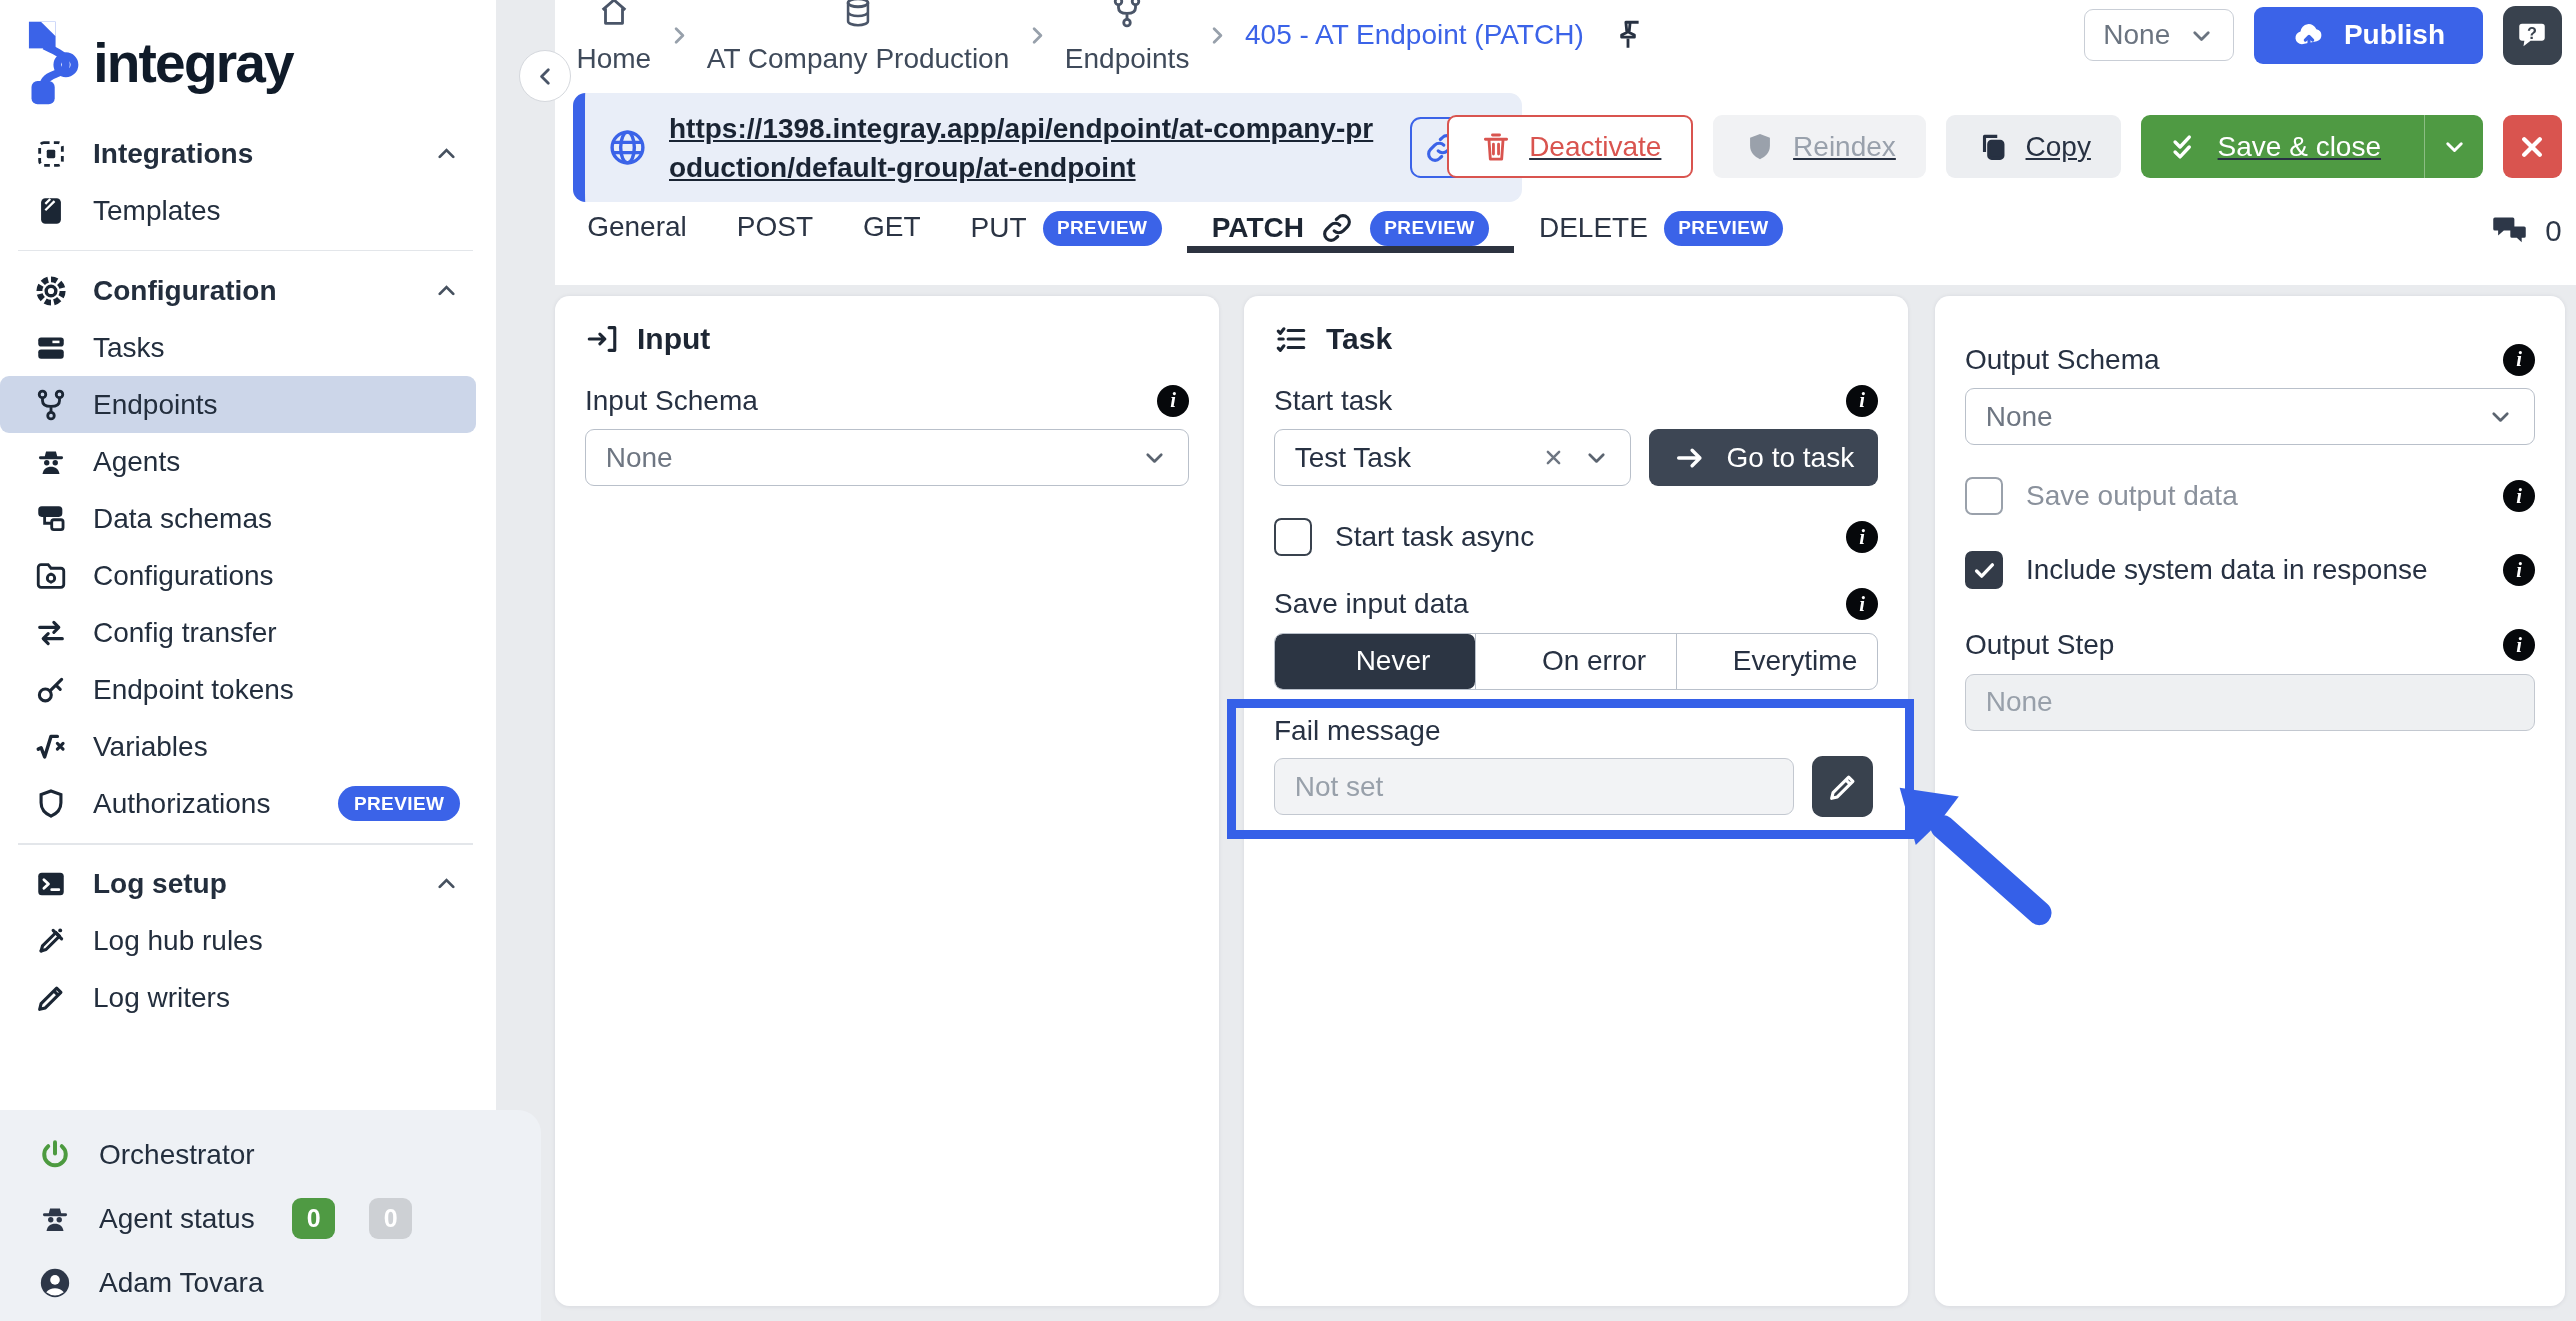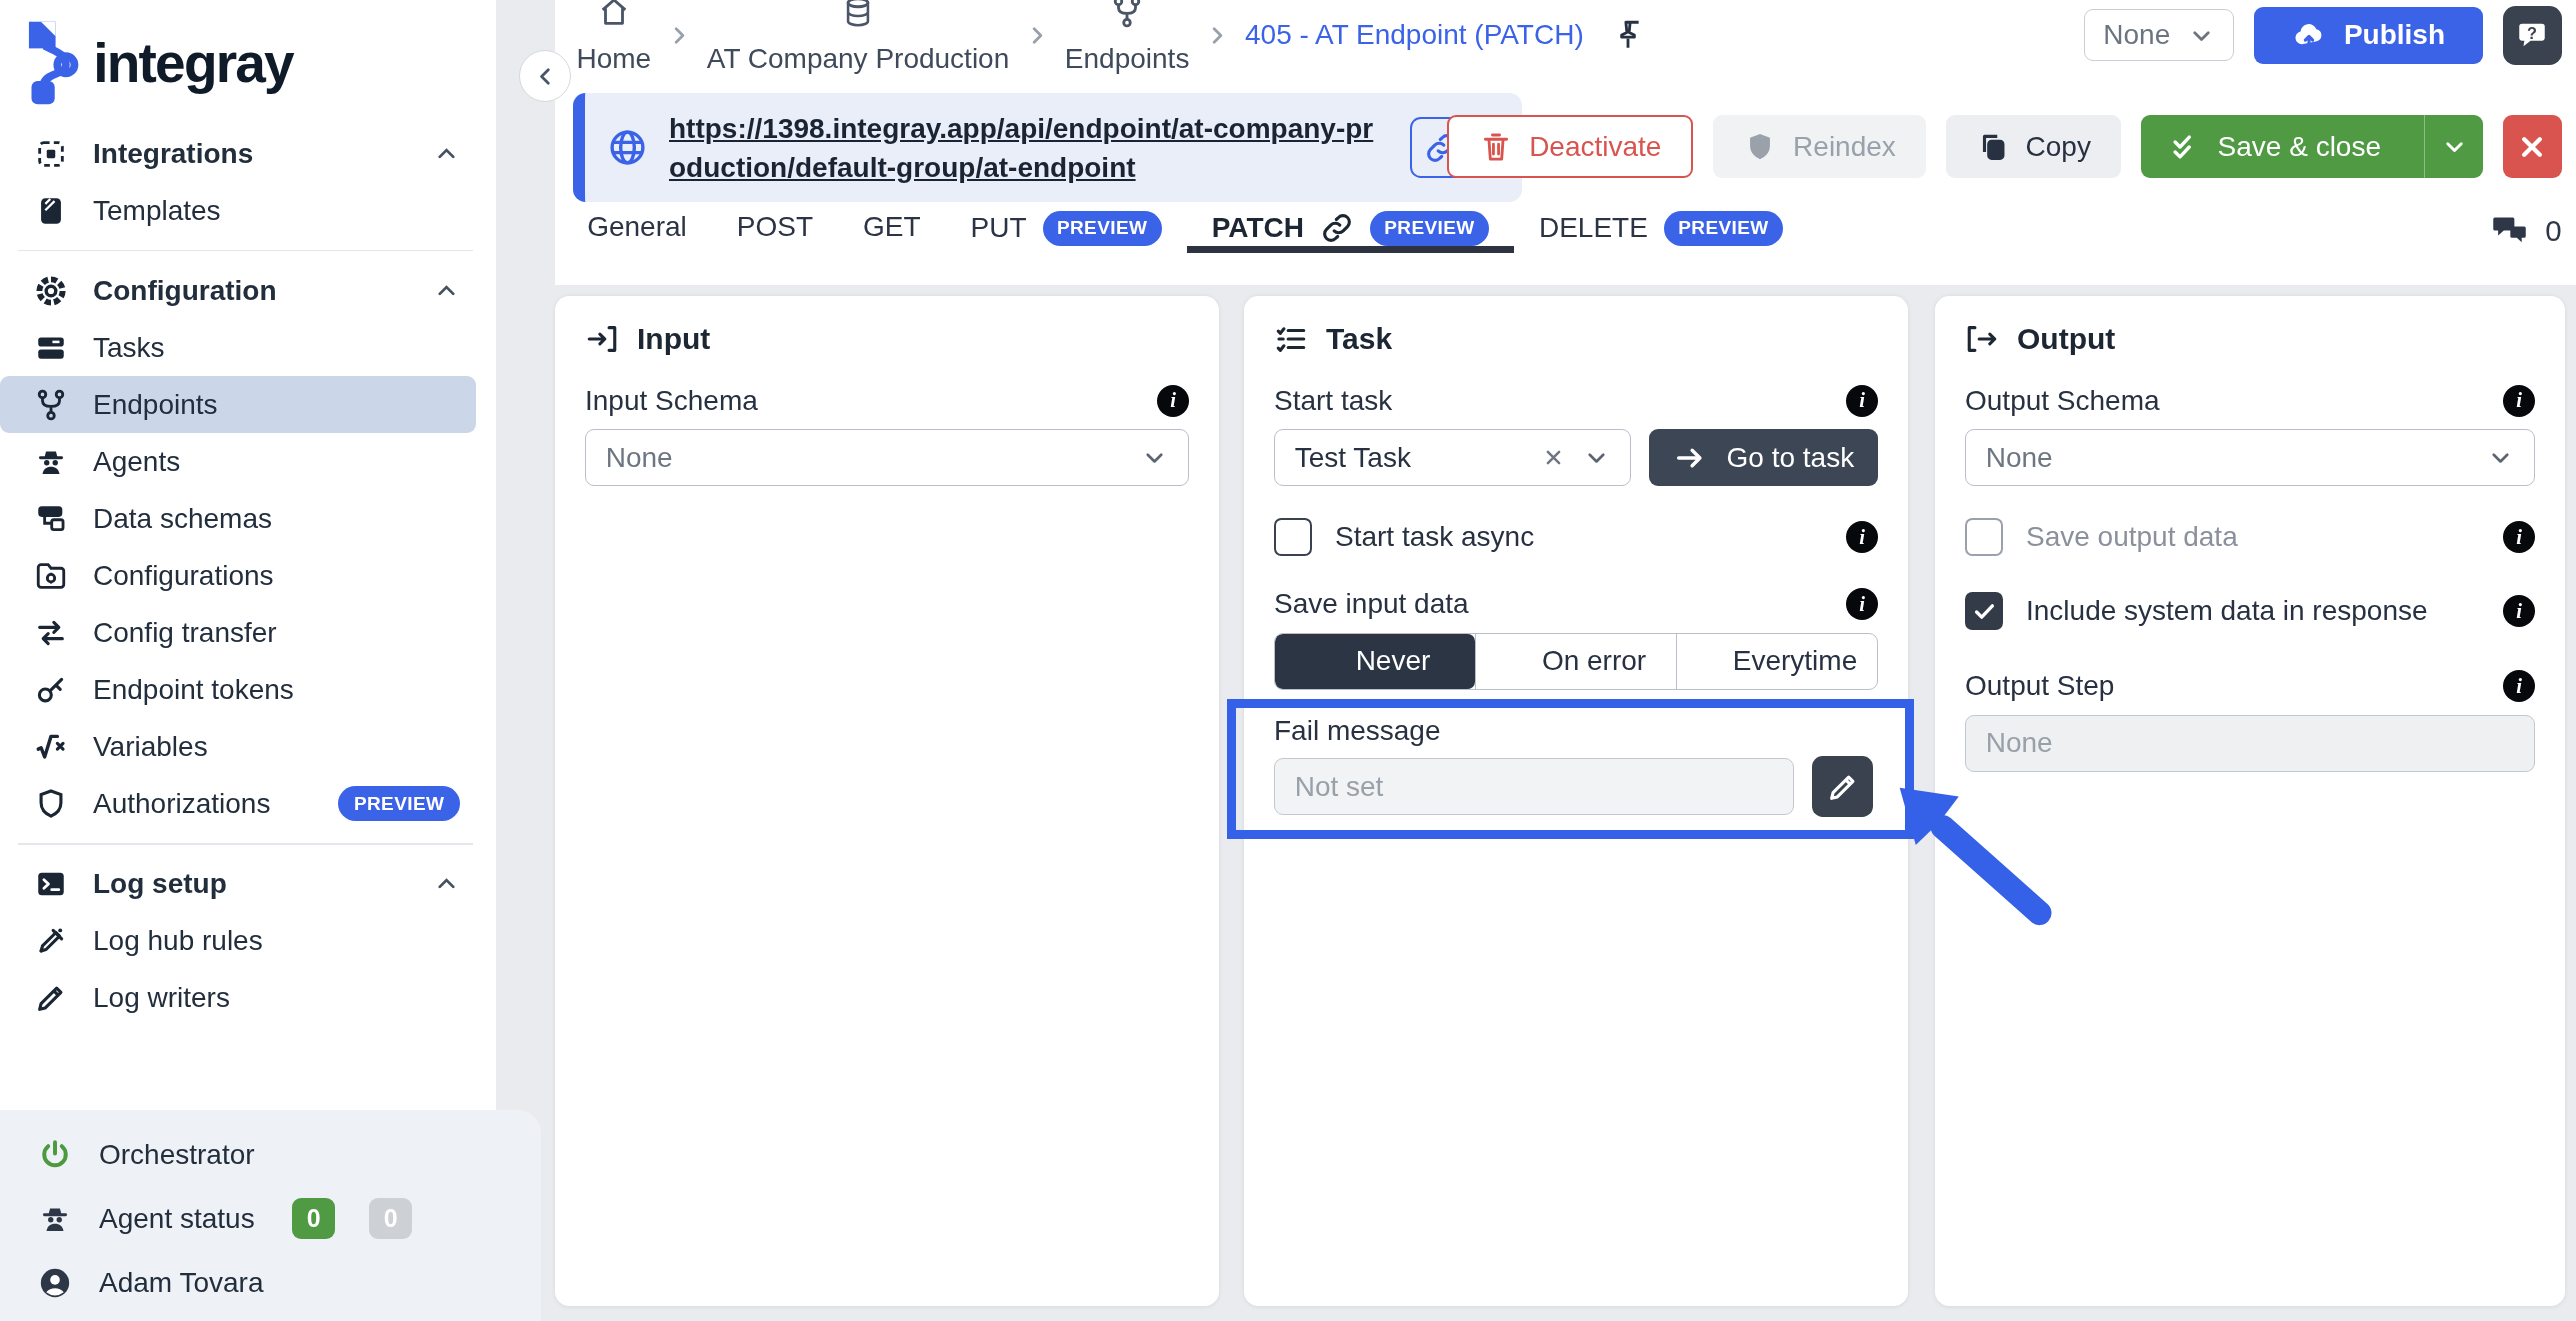--- a/index.html
+++ b/index.html
@@ -85,21 +85,21 @@
     flex:1; font-size:28px; font-weight:700; color:#1a2433; line-height:39px;
     text-decoration:underline; word-break:break-all; padding-right:23px; max-width:741px; cursor:pointer;
   }
   .link-btn {
     width:61px; height:61px; border:2.7px solid var(--accent,#3b63e8); border-radius:10.7px;
     color:var(--accent,#3b63e8); display:flex; align-items:center; justify-content:center;
     background:transparent; flex:none; cursor:pointer;
   }
 
   
-  .actions-row { position:absolute; top:115px; right:14.3px; display:flex; align-items:center; gap:19.7px; }
+  .actions-row { position:absolute; top:115px; right:14.3px; display:flex; align-items:center; gap:19.7px;text-decoration:underline; }
   .btn { height:63px; border-radius:9px; display:flex; align-items:center; justify-content:center;
     gap:16px; font-size:28px; padding:0 30px; cursor:pointer; border:none; font-family:inherit; }
   .btn-deactivate { background:#fff; border:2.7px solid var(--red,#d9544f); color:var(--red,#d9544f); }
   .btn-reindex { background:#f1f2f4; color:#99a1ac; }
   .btn-copy { background:#eceef1; color:#273142; }
   .btn-save { background:var(--green,#4f9a43); color:#fff; padding:0; overflow:hidden; }
   .btn-save .save-main { display:flex; align-items:center; gap:16px; padding:0 27px; height:100%; }
   .btn-save .save-caret { width:59px; height:100%; display:flex; align-items:center; justify-content:center;
     border-left:1.8px solid rgba(255,255,255,.35); }
   .btn-x { width:59px; padding:0; background:var(--red,#d9544f); color:#fff; }
@@ -699,28 +699,20 @@
               <svg class="ic" viewBox="0 0 24 24" fill="none" stroke="#fff" stroke-width="2.2" stroke-linejoin="round">
                 <path d="M4 20l1-4L16 5l3 3L8 19zM14 7l3 3"></path>
               </svg>
             </span>
         </button>
       </div>
     </div>
   </div>
 
   <div class="card" id="card-output">
-    <div class="card-header">
-      <span class="icon">
-          <svg class="ic" viewBox="0 0 24 24" fill="none" stroke="currentColor" stroke-width="2.2" stroke-linecap="round" stroke-linejoin="round">
-            <path d="M7 4H3v16h4M10 12h11M17.5 8.5L21 12l-3.5 3.5"></path>
-          </svg>
-        </span>
-      <span>Output</span>
-    </div>
 
     <div class="field-row">
       <span>Output Schema</span>
       <span class="info-i">i</span>
     </div>
     <div class="select">
       <span class="val">None</span>
       <span>
           <svg class="ic-sm" viewBox="0 0 24 24" fill="none" stroke="#5b6470" stroke-width="2.4" stroke-linecap="round" stroke-linejoin="round">
             <path d="M6 9.5l6 6 6-6"></path>

